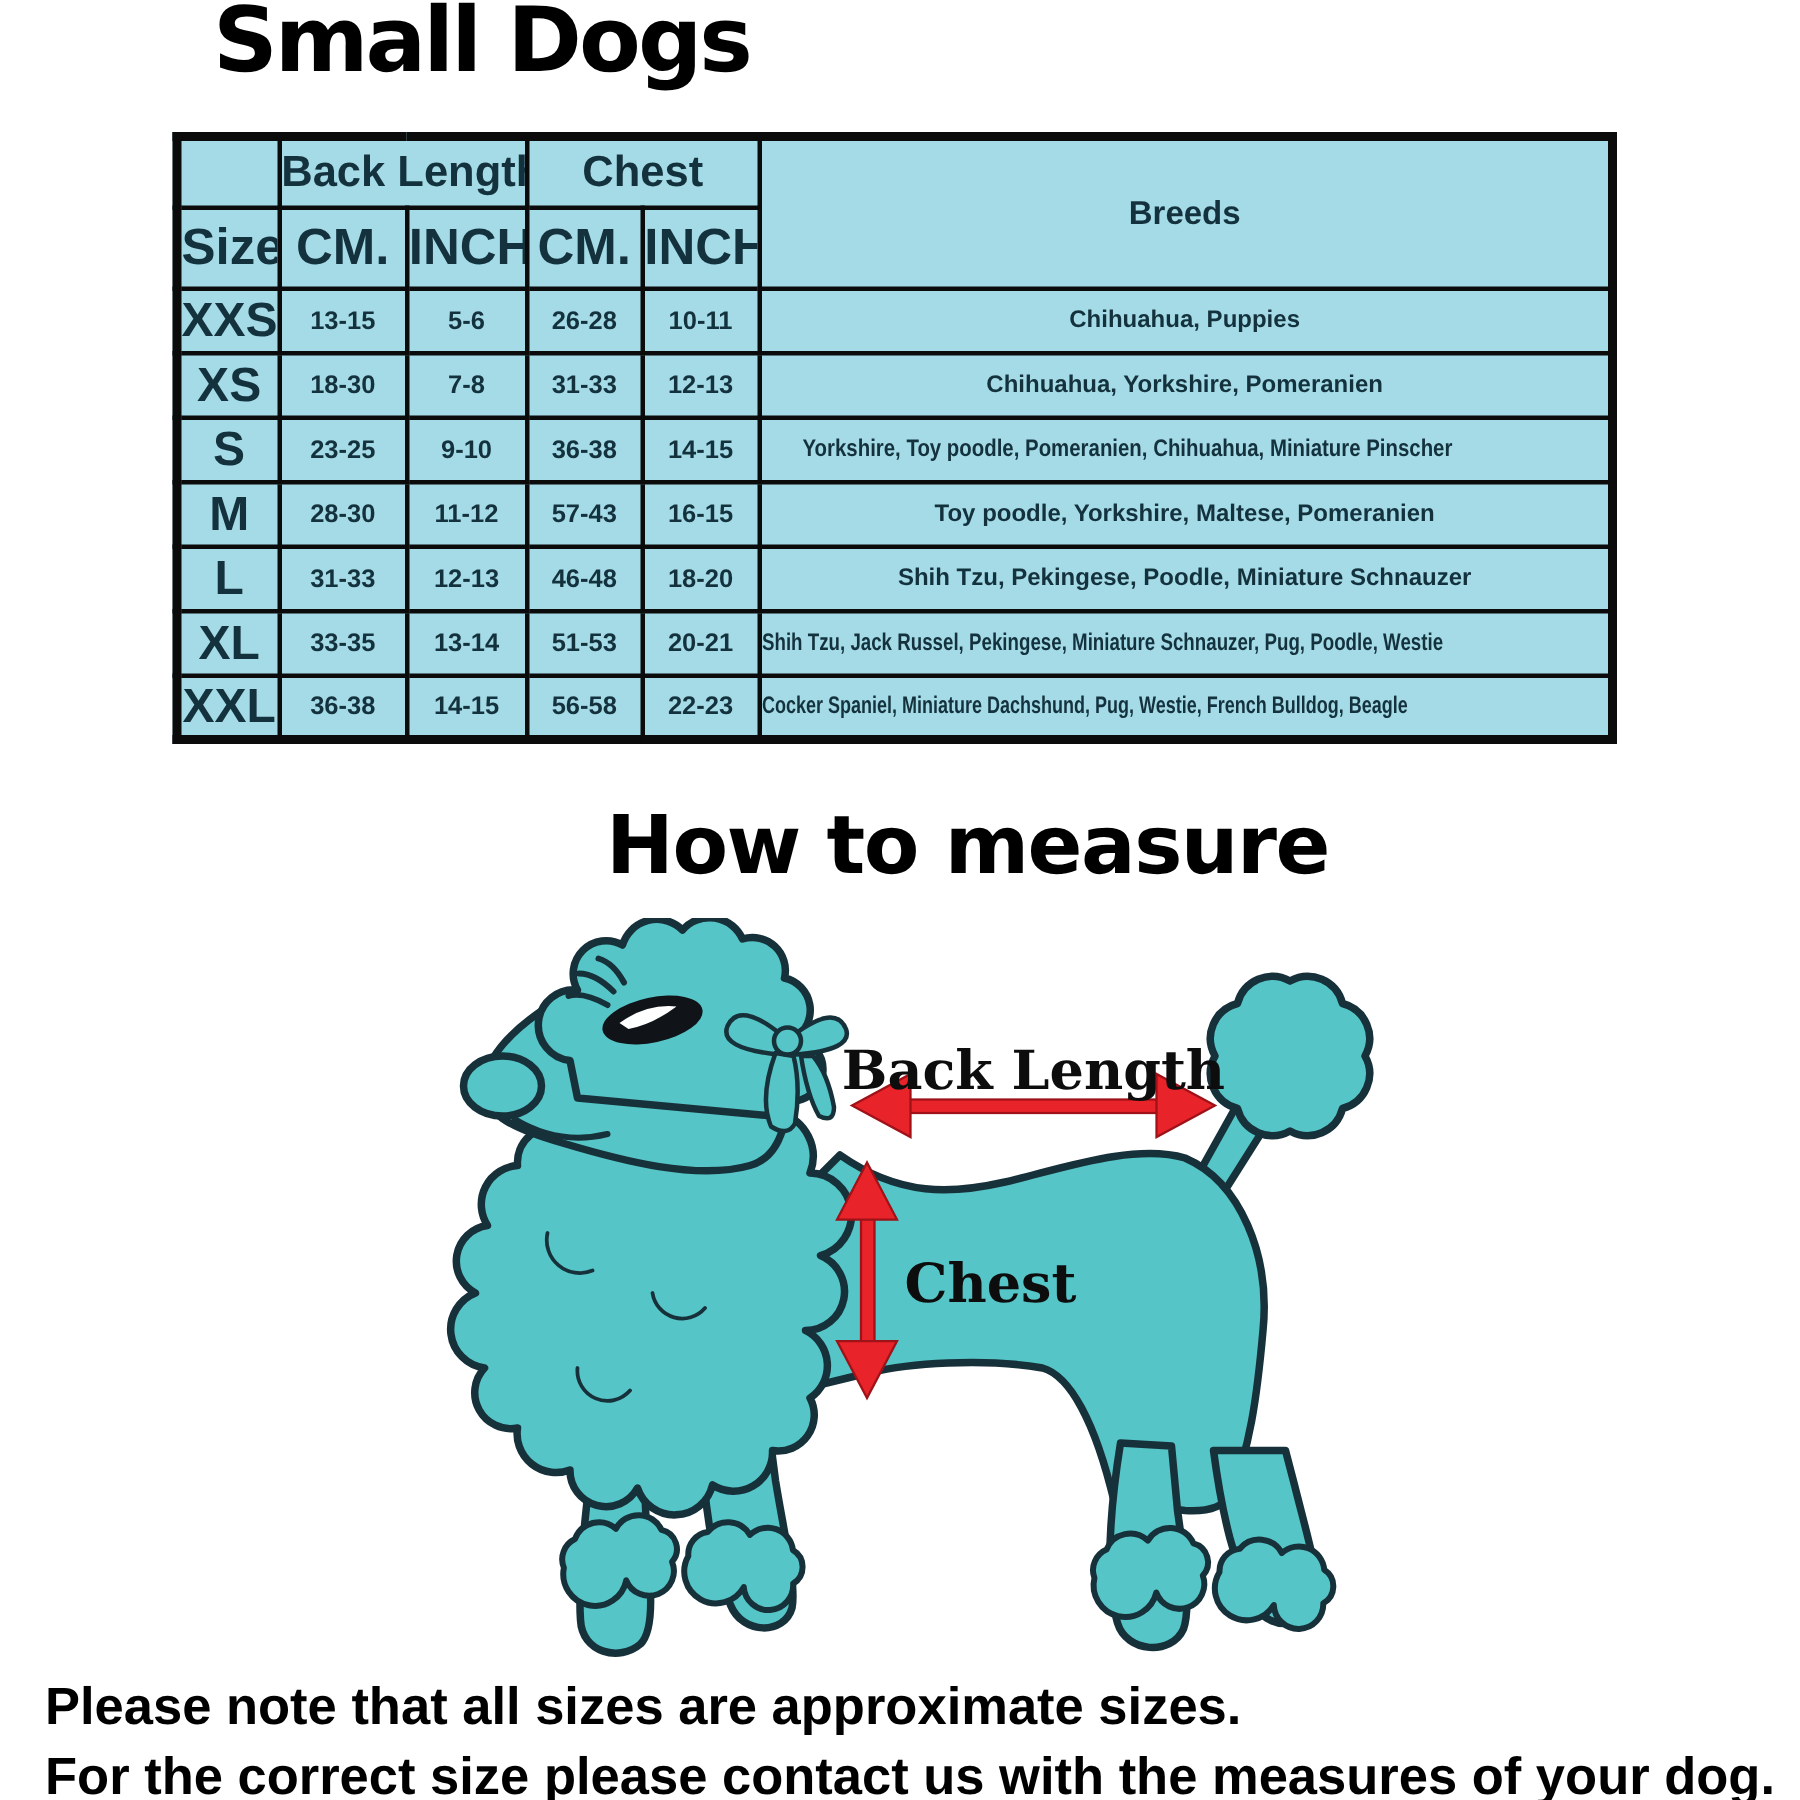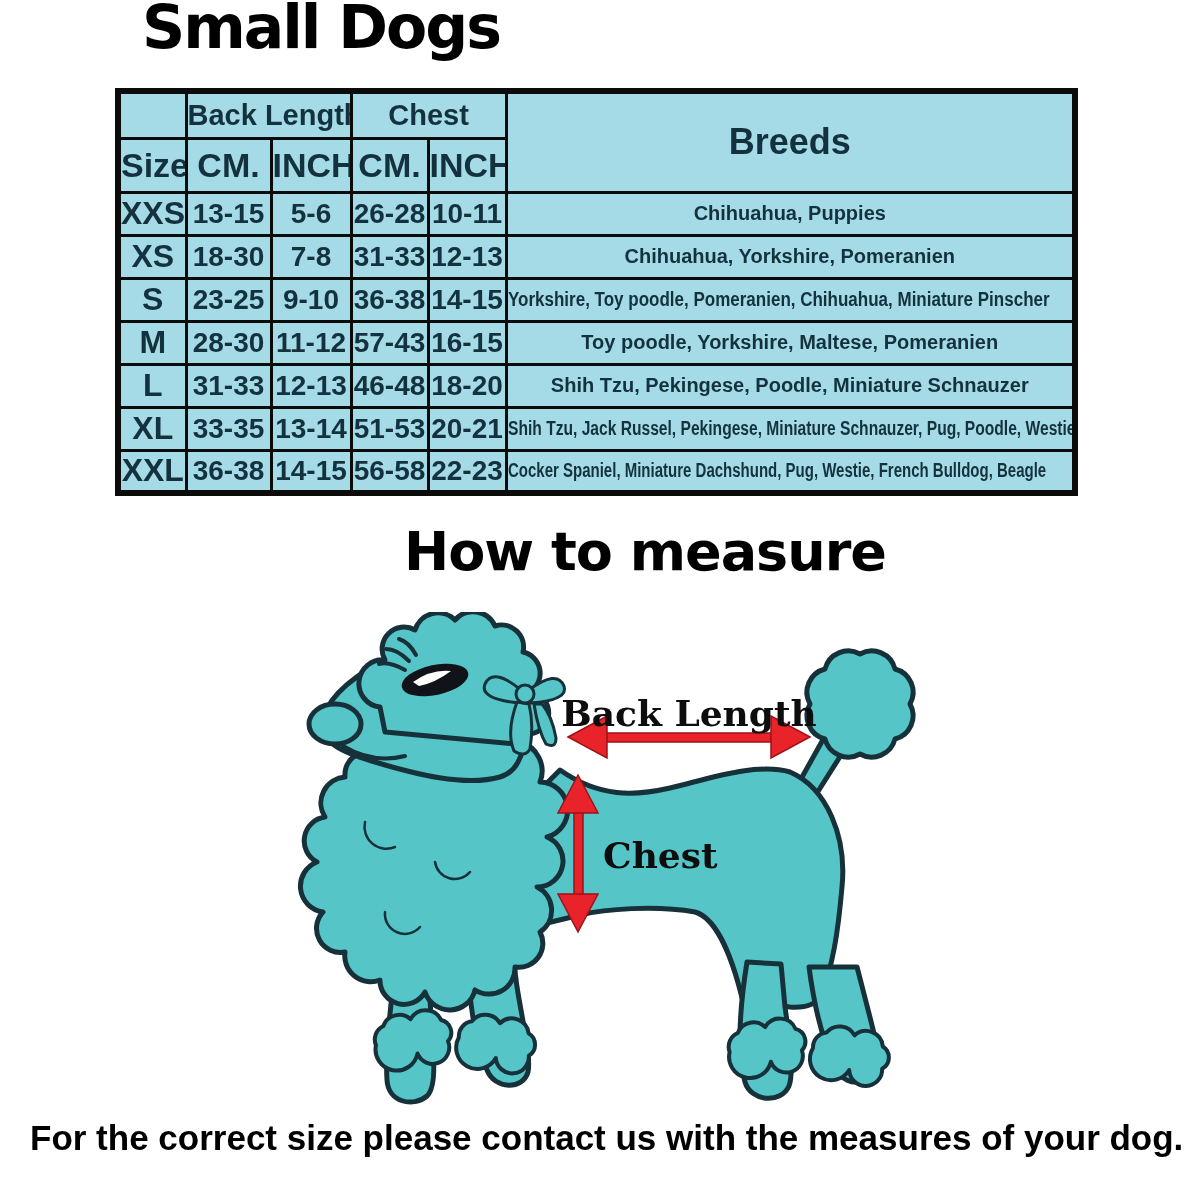--- a/index.html
+++ b/index.html
@@ -20,31 +20,31 @@
   .size-table td,.size-table th{
     border:3px solid #0b0b0b;padding:0;margin:0;
     color:#14323E;text-align:center;vertical-align:middle;
     font-family:"Liberation Sans",sans-serif;
     overflow:hidden;white-space:nowrap;
   }
   tr.grp-row{height:47px;}
   tr.sub-row{height:54px;}
   tr.data-row{height:43px;}
   .grp-h{font-size:29px;font-weight:bold;}
-  .breeds-h{font-size:36px;font-weight:bold;}
+  .breeds-h{font-size:22px;font-weight:bold;}
   .red-h{color:#D23A4E;font-size:34px;font-weight:bold;}
   .size-cell{font-size:32px;font-weight:bold;color:#142e3a;}
-  .num-cell{font-size:28px;font-weight:bold;}
-  .breed-cell{text-align:left;padding-left:7px;font-size:20px;font-weight:bold;}
+  .num-cell{font-size:17px;font-weight:bold;}
+  .breed-cell{text-align:left;padding-left:7px;font-size:16px;font-weight:bold;}
   .breed-cell span{display:inline-block;transform-origin:left center;}
   .cond-85 span{transform:scaleX(0.85);}
   .cond-78 span{transform:scaleX(0.78);}
   .cond-75 span{transform:scaleX(0.75);}
   .measure-heading{
-    position:absolute;left:95px;top:520px;width:1100px;text-align:center;
+    position:absolute;left:95px;top:532px;width:1100px;text-align:center;
     font-family:"DejaVu Sans",sans-serif;font-weight:bold;
     font-size:54px;letter-spacing:-1px;color:#000;
   }
   .poodle-wrap{position:absolute;left:285px;top:612px;width:830px;height:500px;}
   .footer-note{
     position:absolute;left:30px;top:1114px;width:1160px;
     font-size:35px;font-weight:bold;color:#000;line-height:47px;
   }
 </style>
 </head>
@@ -194,14 +194,15 @@
     <rect x="289" y="196" width="9" height="92"></rect>
     <path d="M 293,163 L 273,201 L 313,201 Z"></path>
     <path d="M 293,320 L 273,282 L 313,282 Z"></path>
   </g>
   <text x="404" y="114" text-anchor="middle" font-family="DejaVu Serif, serif" font-size="36" font-weight="bold" fill="#0d0d0d">Back Length</text>
   <text x="318" y="256" text-anchor="start" font-family="DejaVu Serif, serif" font-size="36" font-weight="bold" fill="#0d0d0d">Chest</text>
 </svg>
 </div>
 
 <div class="footer-note">
+  <div>Please note that all sizes are approximate sizes.</div>
   <div>For the correct size please contact us with the measures of your dog.</div>
 </div>
 
 </body></html>

